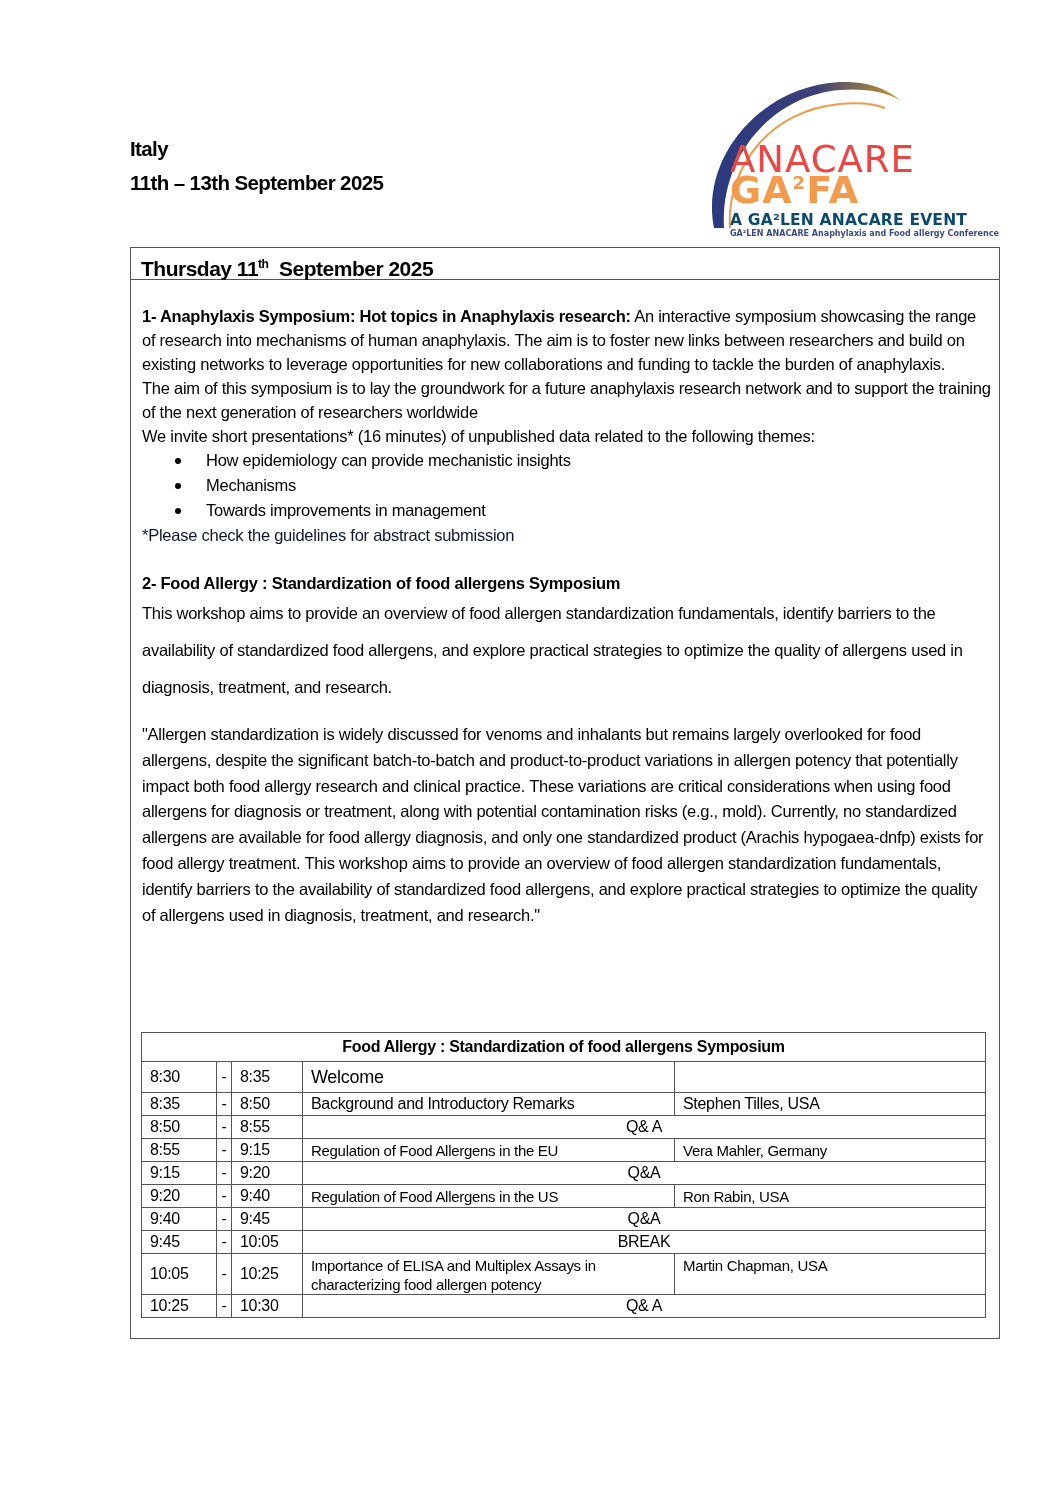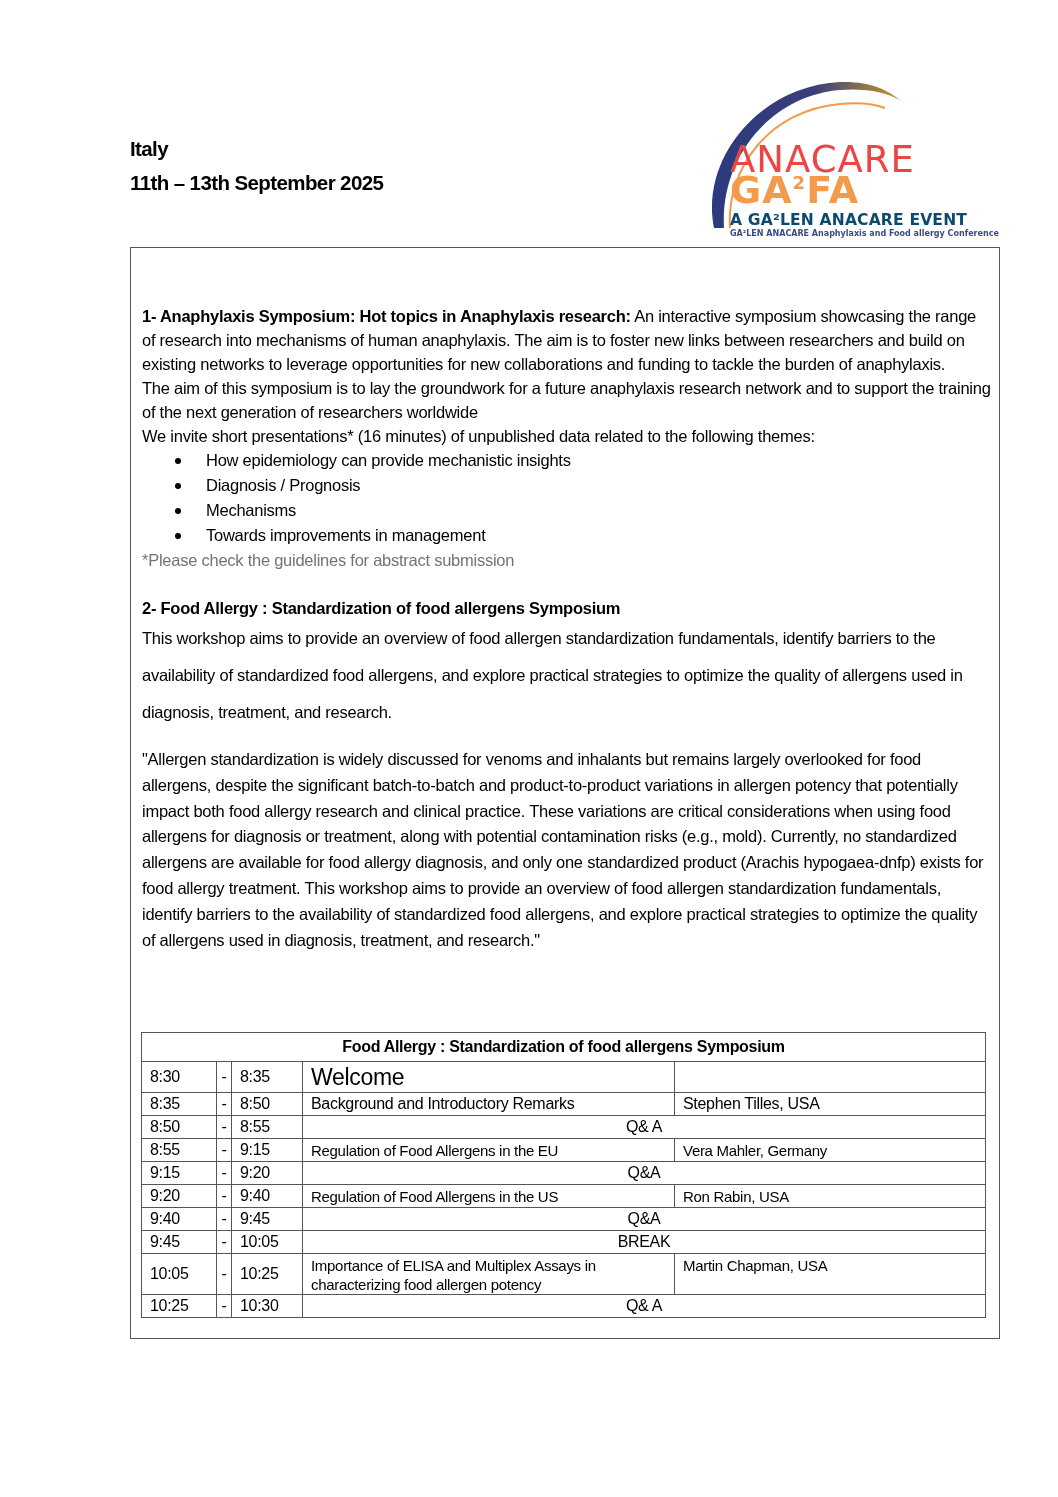--- a/index.html
+++ b/index.html
@@ -26,21 +26,21 @@
       letter-spacing: -0.5px; }
     .day-head sup { font-size: 12px; vertical-align: 8px; }
     .content { position: absolute; left: 11px; top: 32px; width: 850px; font-size: 16.5px; line-height: 24px;
       letter-spacing: -0.25px; }
     .italic-b { font-style: italic; font-weight: bold; margin-top: 1px; }
     .para { margin: 0; }
     .mt24 { margin-top: 24px; }
     .bullets { margin: 0; padding: 0; list-style: none; }
     .bullets li { position: relative; padding-left: 64px; height: 25px; line-height: 25px; }
     .bullets li .dot { position: absolute; left: 33px; top: 10px; width: 6px; height: 6px; border-radius: 50%; background: #000; }
-    .note { color: #737373; line-height: 24px; }
+    .note { color: #0f172a; line-height: 24px; }
     .p2 { line-height: 37px; }
     .quote { line-height: 25.8px; margin-top: 16px; }
     table.sched { position: absolute; left: 10px; top: 784px; width: 845px; border-collapse: collapse;
       font-size: 16px; letter-spacing: -0.3px; }
     table.sched td { border: 1.5px solid #555; padding: 0 8px; height: 22px; vertical-align: middle; }
     table.sched .hdr td { font-weight: bold; text-align: center; height: 28px; }
     table.sched .c1 { width: 58px; }
     table.sched .c2 { width: 6px; text-align: center; padding: 0 4px; }
     table.sched .c3 { width: 54px; }
     table.sched .c4 { width: 355px; }
@@ -70,49 +70,49 @@
     <path d="M 14 150 C 0 80, 60 8, 140 4 C 170 3, 188 12, 200 22 C 185 14, 165 10, 140 12 C 70 18, 20 80, 24 150 Z" fill="url(#arcg)"></path>
     <path d="M 30 150 C 26 90, 70 32, 140 26 C 160 24, 175 26, 185 30" fill="none" stroke="#f39a4c" stroke-width="2"></path>
   </svg>
   <div class="anacare">ANACARE</div>
   <div class="gafa"><span>GA</span><sup>2</sup><span>FA</span></div>
   <div class="event">A GA²LEN ANACARE EVENT</div>
   <div class="conf">GA²LEN ANACARE Anaphylaxis and Food allergy Conference</div>
 </div>
 
 <div class="outer">
+  <div class="day-head"><span>Thursday 11</span><sup>th</sup><span style="white-space:pre">  September 2025</span></div>
 
   <div class="content">
 
     <p class="para mt24"><b>1- Anaphylaxis Symposium:  Hot topics in Anaphylaxis research:</b><span> An interactive symposium showcasing the range of research into mechanisms of human anaphylaxis. The aim is to foster new links between researchers and build on existing networks to leverage opportunities for new collaborations and funding to tackle the burden of anaphylaxis.</span></p>
     <p class="para">The aim of this symposium is to lay the groundwork for a future anaphylaxis research network and to support the training of the next generation of researchers worldwide</p>
     <p class="para">We invite short presentations* (16 minutes) of unpublished data related to the following themes:</p>
     <ul class="bullets">
       <li><span class="dot"></span><span>How epidemiology can provide mechanistic insights</span></li>
-      <li><span class="dot"></span><span>Diagnosis / Prognosis</span></li>
       <li><span class="dot"></span><span>Mechanisms</span></li>
       <li><span class="dot"></span><span>Towards improvements in management</span></li>
     </ul>
     <div class="note">*Please check the guidelines for abstract submission</div>
 
     <p class="para mt24" style="font-weight:bold">2- Food Allergy :  Standardization  of food allergens Symposium</p>
     <p class="para p2">This workshop aims to provide an overview of food allergen standardization fundamentals, identify barriers to the availability of standardized food allergens, and explore practical strategies to optimize the quality of allergens used in diagnosis, treatment, and research.</p>
     <p class="para quote">"Allergen standardization is widely discussed for venoms and inhalants but remains largely overlooked for food allergens, despite the significant batch-to-batch and product-to-product variations in allergen potency that potentially impact both food allergy research and clinical practice. These variations are critical considerations when using food allergens for diagnosis or treatment, along with potential contamination risks (e.g., mold). Currently, no standardized allergens are available for food allergy diagnosis, and only one standardized product (Arachis hypogaea-dnfp) exists for food allergy treatment. This workshop aims to provide an overview of food allergen standardization fundamentals, identify barriers to the availability of standardized food allergens, and explore practical strategies to optimize the quality of allergens used in diagnosis, treatment, and research."</p>
   </div>
 
   <table class="sched">
     <tbody>
         <tr class="hdr">
       <td colspan="5">Food Allergy :  Standardization  of food allergens Symposium</td>
     </tr>
     <tr class="row-tall">
       <td class="c1">8:30</td>
       <td class="c2">-</td>
       <td class="c3">8:35</td>
-      <td class="c4" style="font-size:23px">Welcome</td>
+      <td class="c4" style="font-size:18px">Welcome</td>
       <td></td>
     </tr>
     <tr>
       <td class="c1">8:35</td>
       <td class="c2">-</td>
       <td class="c3">8:50</td>
       <td class="c4">Background and Introductory Remarks</td>
       <td>Stephen Tilles, USA</td>
     </tr>
     <tr>

